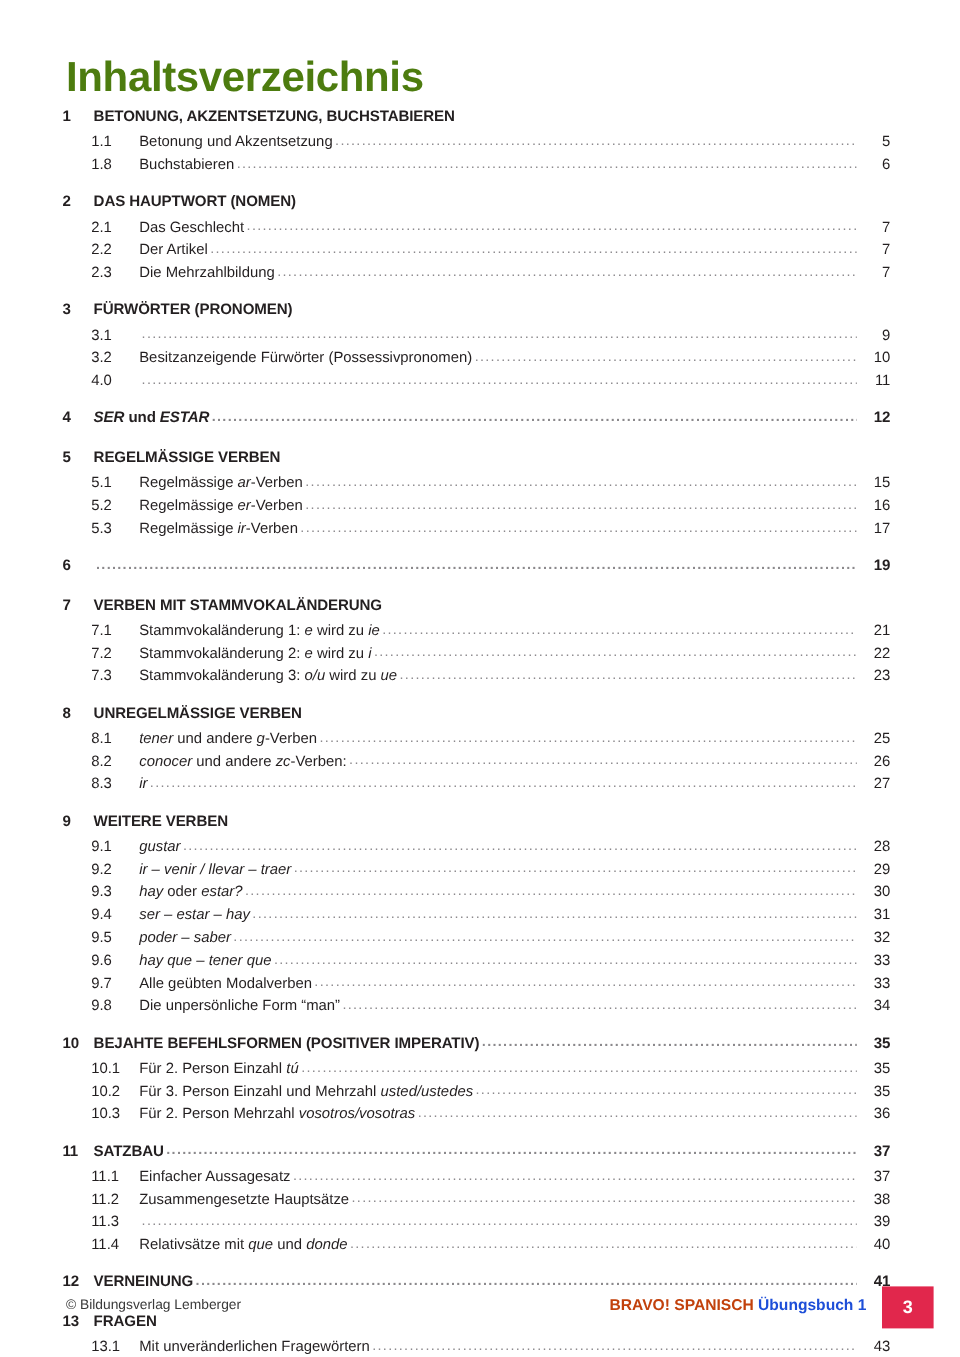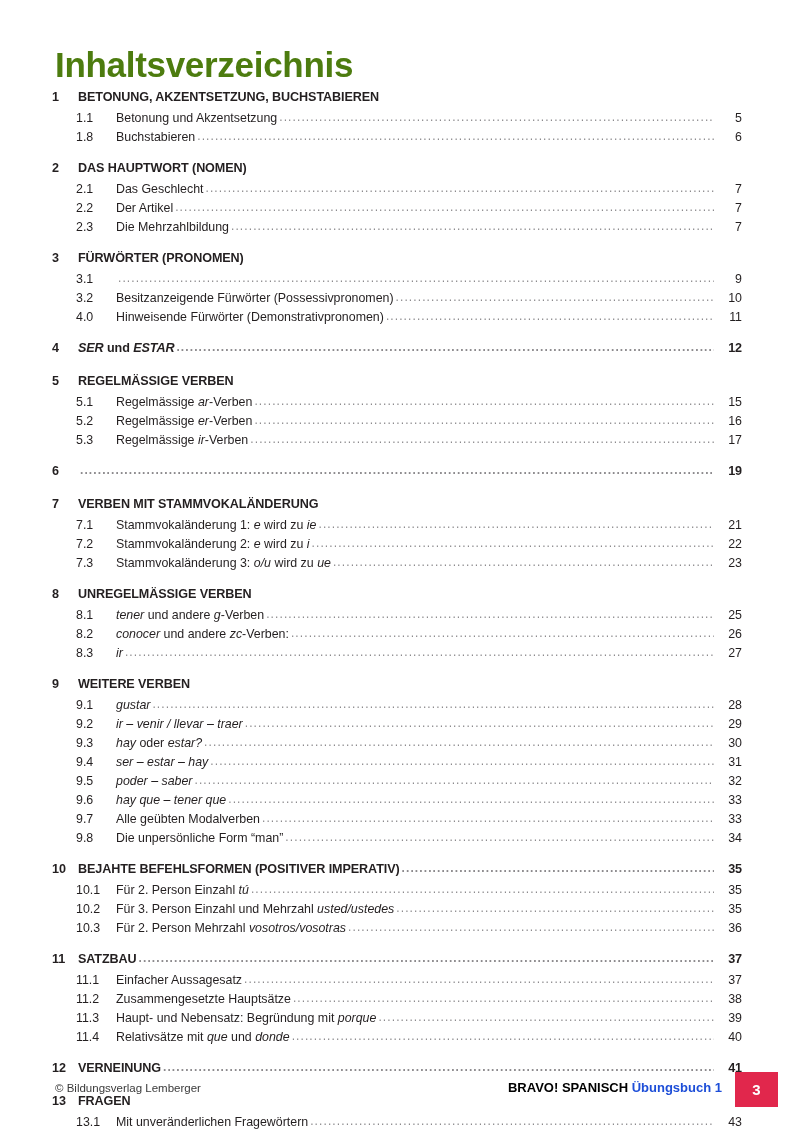--- a/index.html
+++ b/index.html
@@ -130,21 +130,21 @@
     color: #3a3a3a;
   }
   .bookline {
     position: absolute;
     right: 78px;
     top: 5px;
     font-size: 13px;
     font-weight: bold;
     white-space: nowrap;
   }
-  .bookline .brand { color: #000000; text-align: center; }
+  .bookline .brand { color: #c2410c; text-align: center; }
   .bookline .sub { color: #1d4ed8; }
   .pagebox {
     position: absolute;
     right: 22px;
     top: -3px;
     width: 43px;
     height: 35px;
     background: #e1274c;
     color: #ffffff;
     font-size: 15px;
@@ -221,21 +221,20 @@
           <span class="pg">9</span>
         </div>
         <div class="row lvl2">
           <span class="num">3.2</span>
           <span class="label">Besitzanzeigende Fürwörter (Possessivpronomen)</span>
           <span class="leader">....................................................................................................................................................................................................................................................................</span>
           <span class="pg">10</span>
         </div>
         <div class="row lvl2">
           <span class="num">4.0</span>
-          <span class="label">Hinweisende Fürwörter (Demonstrativpronomen)</span>
           <span class="leader">....................................................................................................................................................................................................................................................................</span>
           <span class="pg">11</span>
         </div>
       </div>
       <div class="chapter">
         <div class="row lvl1">
           <span class="num">4</span>
           <span class="label"><i>SER</i> und <i>ESTAR</i></span>
           <span class="leader">....................................................................................................................................................................................................................................................................</span>
           <span class="pg">12</span>
@@ -422,21 +421,20 @@
           <span class="pg">37</span>
         </div>
         <div class="row lvl2">
           <span class="num">11.2</span>
           <span class="label">Zusammengesetzte Hauptsätze</span>
           <span class="leader">....................................................................................................................................................................................................................................................................</span>
           <span class="pg">38</span>
         </div>
         <div class="row lvl2">
           <span class="num">11.3</span>
-          <span class="label">Haupt- und Nebensatz: Begründung mit <i>porque</i></span>
           <span class="leader">....................................................................................................................................................................................................................................................................</span>
           <span class="pg">39</span>
         </div>
         <div class="row lvl2">
           <span class="num">11.4</span>
           <span class="label">Relativsätze mit <i>que</i> und <i>donde</i></span>
           <span class="leader">....................................................................................................................................................................................................................................................................</span>
           <span class="pg">40</span>
         </div>
       </div>

